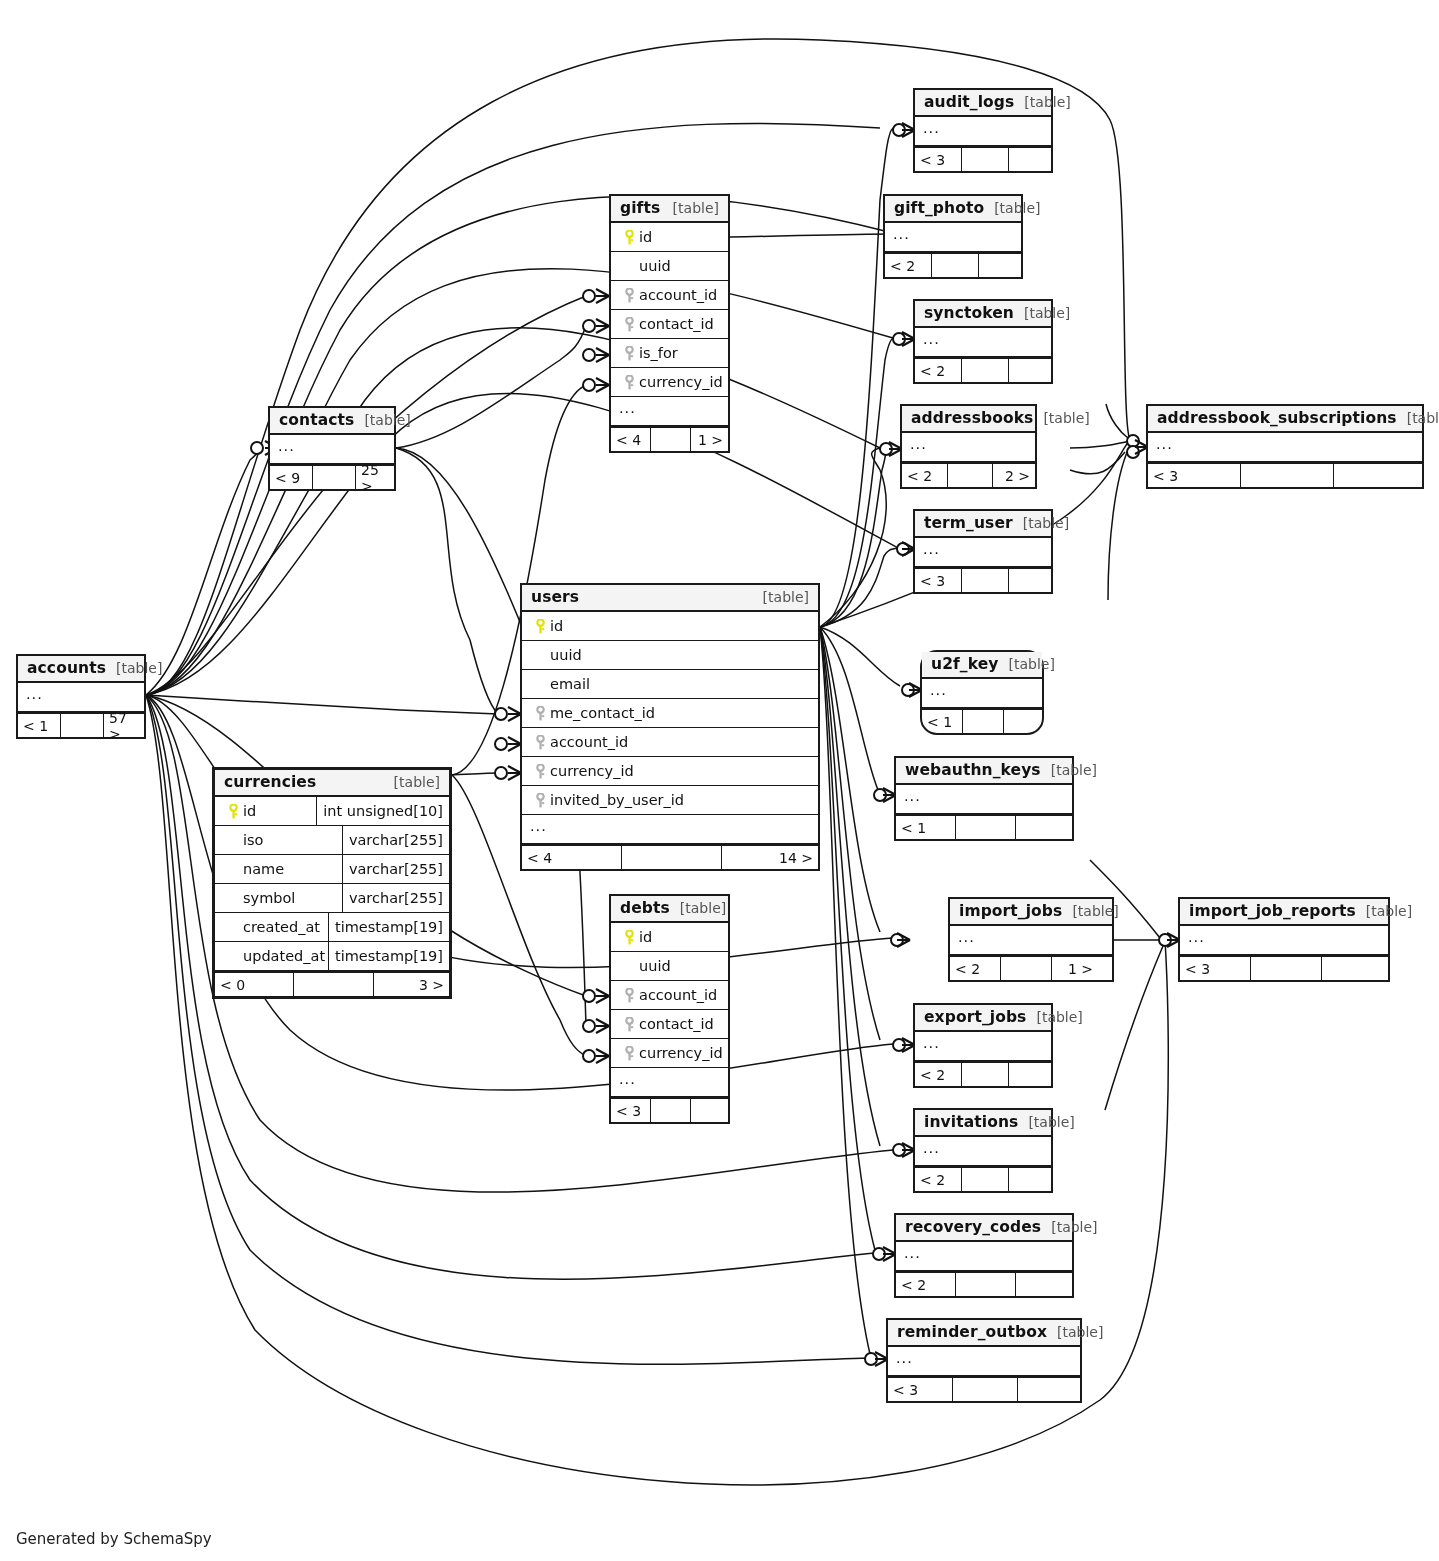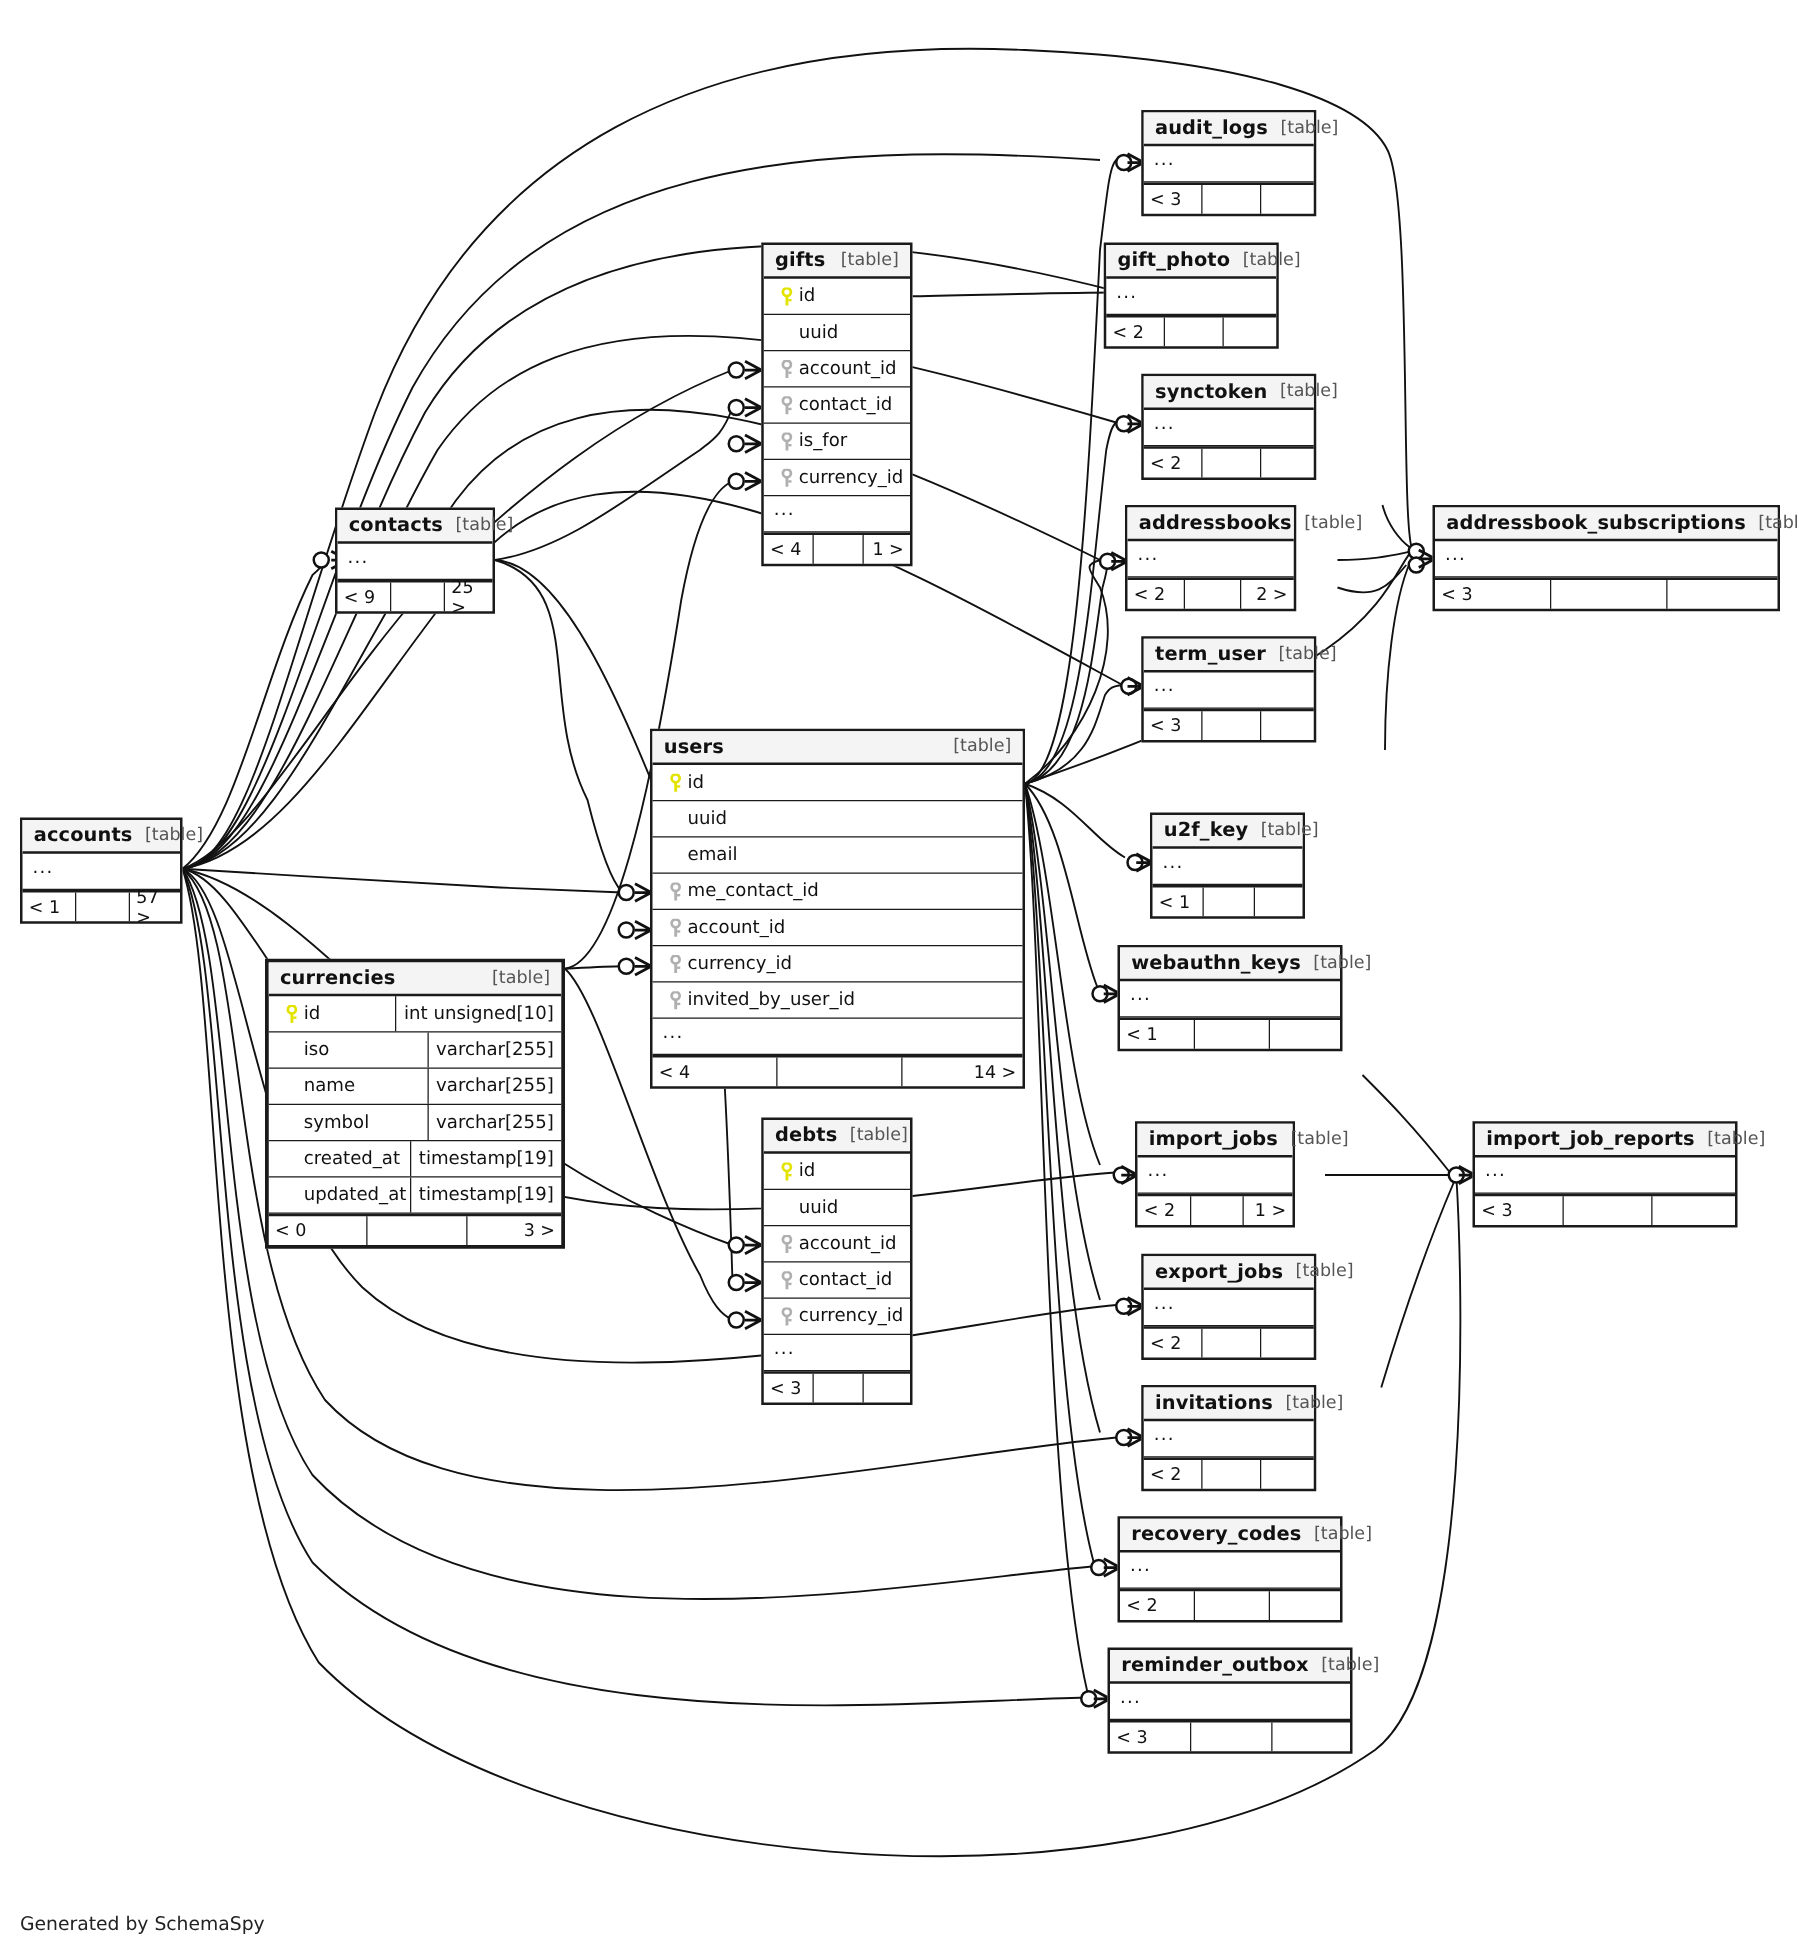--- a/index.html
+++ b/index.html
@@ -226,21 +226,21 @@
         </div>
         <div class="row">
           <span class="ell">...</span>
         </div>
         <div class="foot">
           <span class="fcell fleft" style="width:47px">&lt; 3</span>
           <span class="fcell fleft" style="width:47px"></span>
           <span class="fcell fright" style="width:42px"></span>
         </div>
       </div>
-      <div class="tbl" style="left: 920px; top: 650px; width: 124px;">
+      <div class="tbl" style="left: 920px; top: 650px; width: 124px; border-radius: 17px;">
         <div class="thead">
           <span class="tname">u2f_key</span>
           <span class="ttag">[table]</span>
         </div>
         <div class="row">
           <span class="ell">...</span>
         </div>
         <div class="foot">
           <span class="fcell fleft" style="width:41px">&lt; 1</span>
           <span class="fcell fleft" style="width:41px"></span>
@@ -254,21 +254,21 @@
         </div>
         <div class="row">
           <span class="ell">...</span>
         </div>
         <div class="foot">
           <span class="fcell fleft" style="width:60px">&lt; 1</span>
           <span class="fcell fleft" style="width:60px"></span>
           <span class="fcell fright" style="width:56px"></span>
         </div>
       </div>
-      <div class="tbl" style="left: 908px; top: 897px; width: 128px;">
+      <div class="tbl" style="left: 948px; top: 897px; width: 166px;">
         <div class="thead">
           <span class="tname">import_jobs</span>
           <span class="ttag">[table]</span>
         </div>
         <div class="row">
           <span class="ell">...</span>
         </div>
         <div class="foot">
           <span class="fcell fleft" style="width:51px">&lt; 2</span>
           <span class="fcell fleft" style="width:51px"></span>

